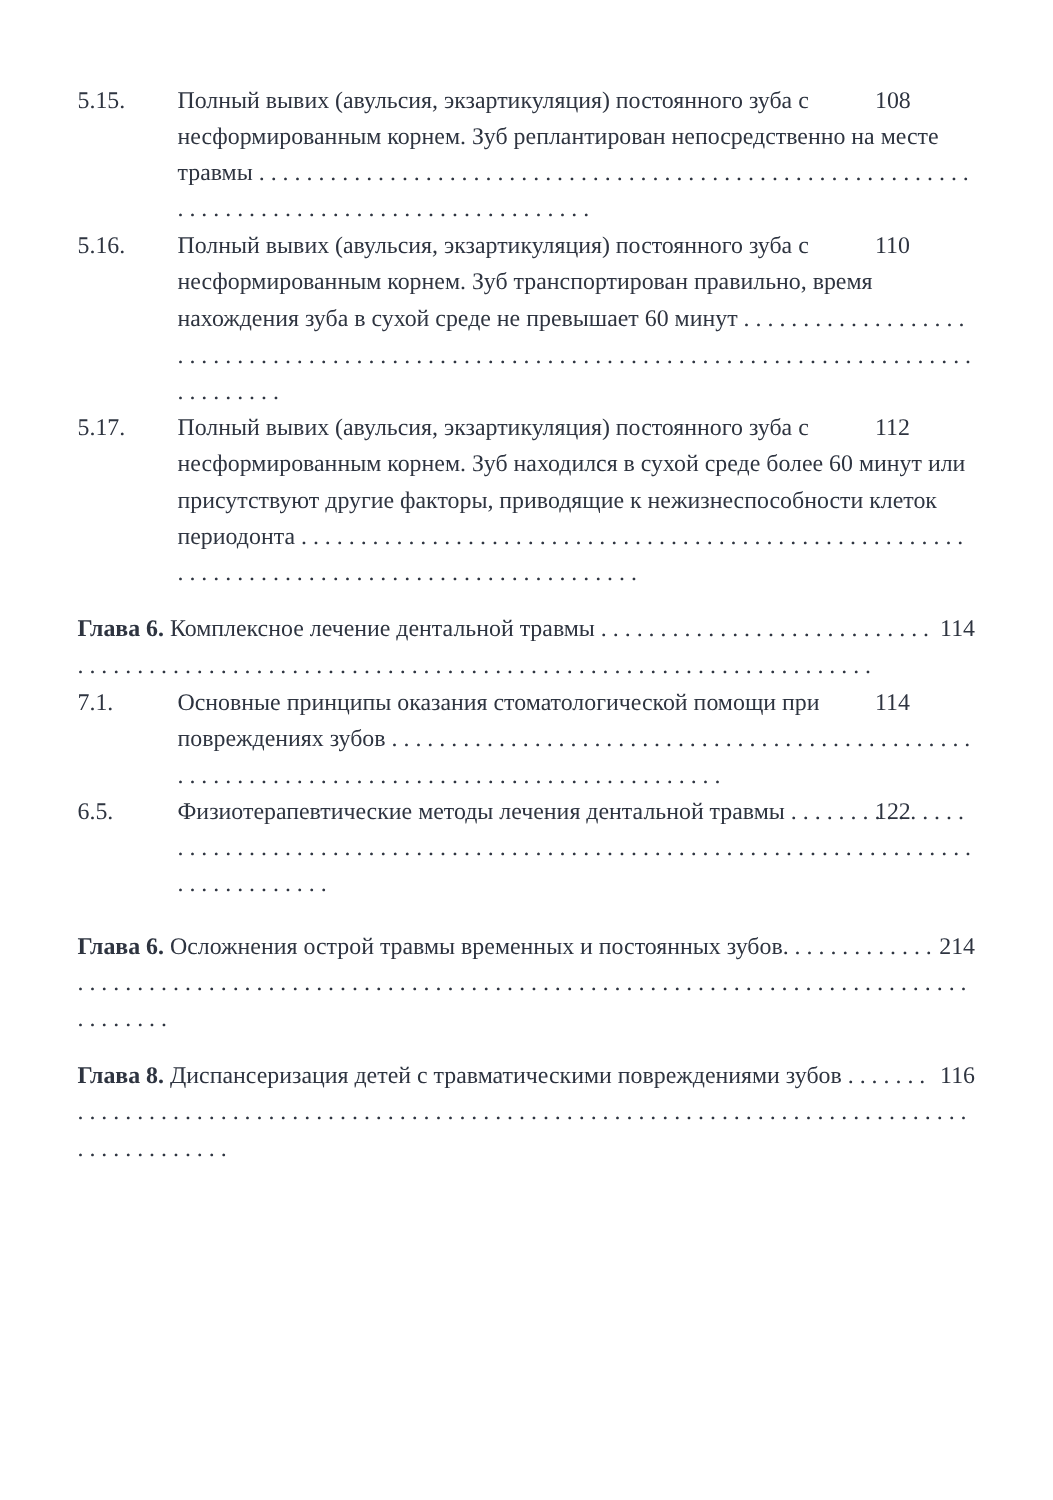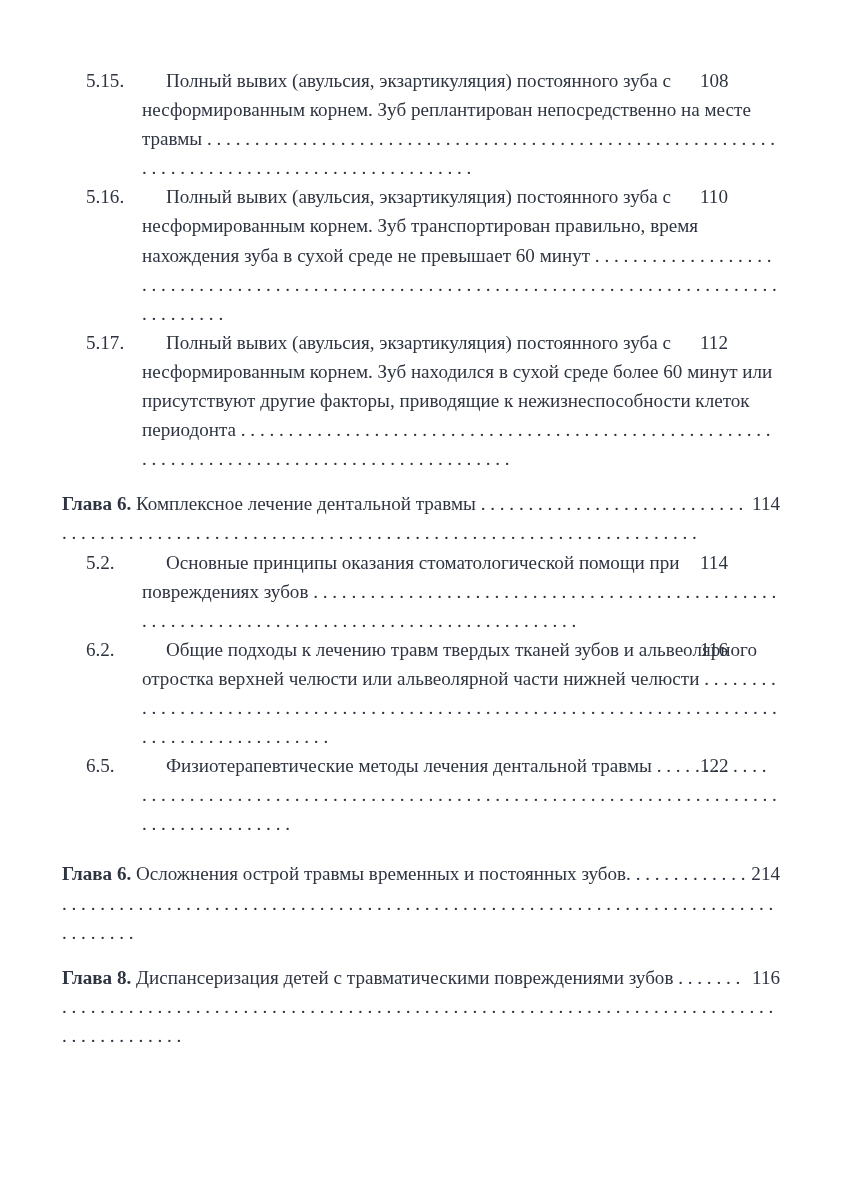--- a/index.html
+++ b/index.html
@@ -68,21 +68,20 @@
   
   .sub-wrap {
     margin-left: 16px;
     padding-left: 80px;
     text-indent: -80px;
   }
   .sub-wrap .numlabel {
     display: inline-block;
     width: 80px;
     text-indent: 0;
-    margin-left: 24px;
   }
 
   
   .chapter {
     margin-left: 16px;
     padding-left: 0;
     text-indent: 0;
   }
   .chapter .lead {
     font-weight: bold;
@@ -107,24 +106,21 @@
       <li class="entry clearfix">
         <p class="para sub-wrap"><span class="pageno">110</span><span class="numlabel">5.16.</span><span class="title">Полный вывих (авульсия, экзартикуляция) постоянного зуба с несформированным корнем. Зуб транспортирован правильно, время нахождения зуба в сухой среде не превышает 60 минут</span> <span class="leader"></span></p>
       </li>
       <li class="entry clearfix">
         <p class="para sub-wrap"><span class="pageno">112</span><span class="numlabel">5.17.</span><span class="title">Полный вывих (авульсия, экзартикуляция) постоянного зуба с несформированным корнем. Зуб находился в сухой среде более 60 минут или присутствуют другие факторы, приводящие к нежизнеспособности клеток периодонта</span> <span class="leader"></span></p>
       </li>
       <li class="entry clearfix gap-md">
         <p class="para chapter"><span class="pageno">114</span><span class="lead">Глава 6.</span> <span class="title">Комплексное лечение дентальной травмы</span> <span class="leader"></span></p>
       </li>
       <li class="entry clearfix">
-        <p class="para sub-wrap"><span class="pageno">114</span><span class="numlabel">5.2.</span><span class="title">Основные принципы оказания стоматологической помощи при повреждениях зубов</span> <span class="leader"></span></p>
-      </li>
-      <li class="entry clearfix">
-        <p class="para sub-wrap"><span class="pageno">116</span><span class="numlabel">6.2.</span><span class="title">Общие подходы к лечению травм твердых тканей зубов и альвеолярного отростка верхней челюсти или альвеолярной части нижней челюсти</span> <span class="leader"></span></p>
+        <p class="para sub-wrap"><span class="pageno">114</span><span class="numlabel">7.1.</span><span class="title">Основные принципы оказания стоматологической помощи при повреждениях зубов</span> <span class="leader"></span></p>
       </li>
       <li class="entry clearfix">
         <p class="para sub-wrap"><span class="pageno">122</span><span class="numlabel">6.5.</span><span class="title">Физиотерапевтические методы лечения дентальной травмы</span> <span class="leader"></span></p>
       </li>
       <li class="entry clearfix gap-lg">
         <p class="para chapter"><span class="pageno">214</span><span class="lead">Глава 6.</span> <span class="title">Осложнения острой травмы временных и постоянных зубов.</span> <span class="leader"></span></p>
       </li>
       <li class="entry clearfix gap-md">
         <p class="para chapter"><span class="pageno">116</span><span class="lead">Глава 8.</span> <span class="title">Диспансеризация детей с травматическими повреждениями зубов</span> <span class="leader"></span></p>
       </li>

